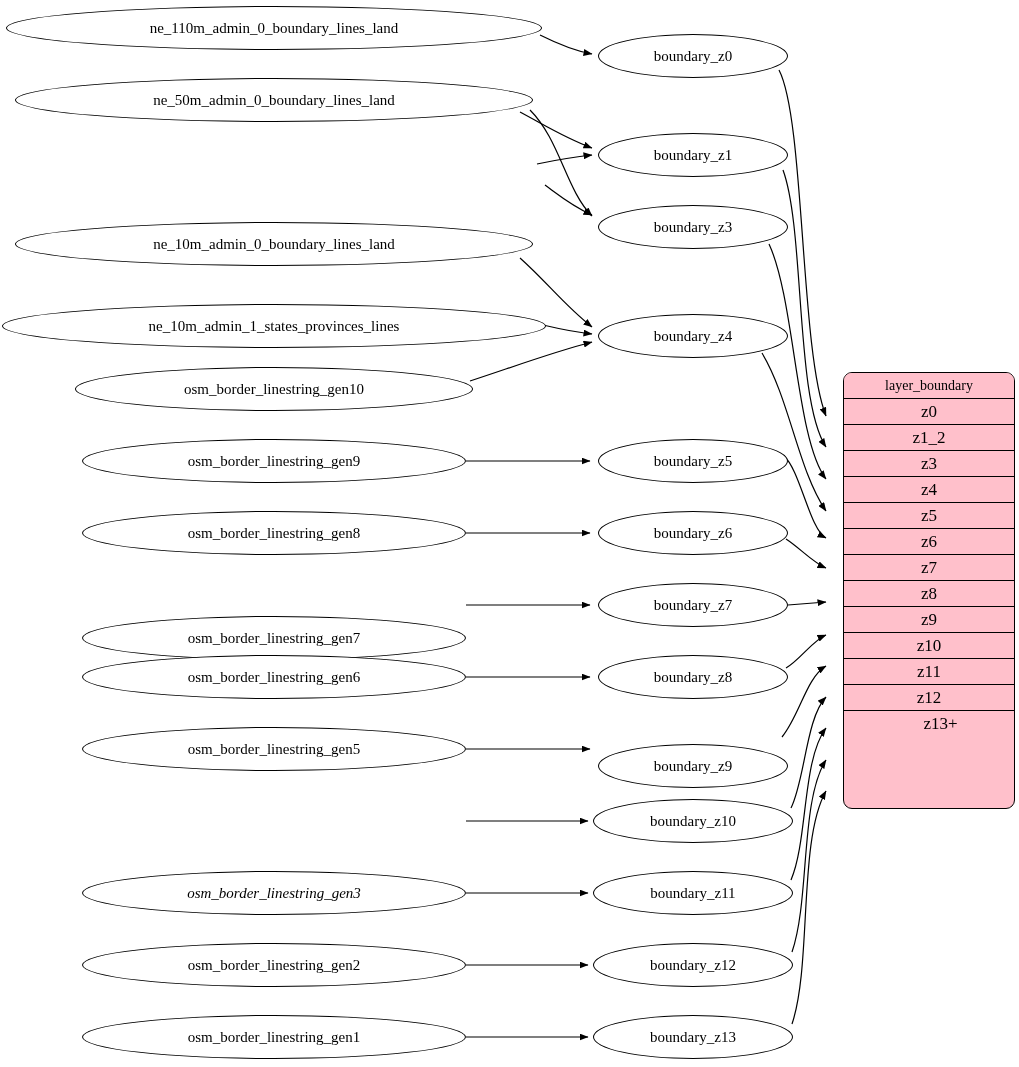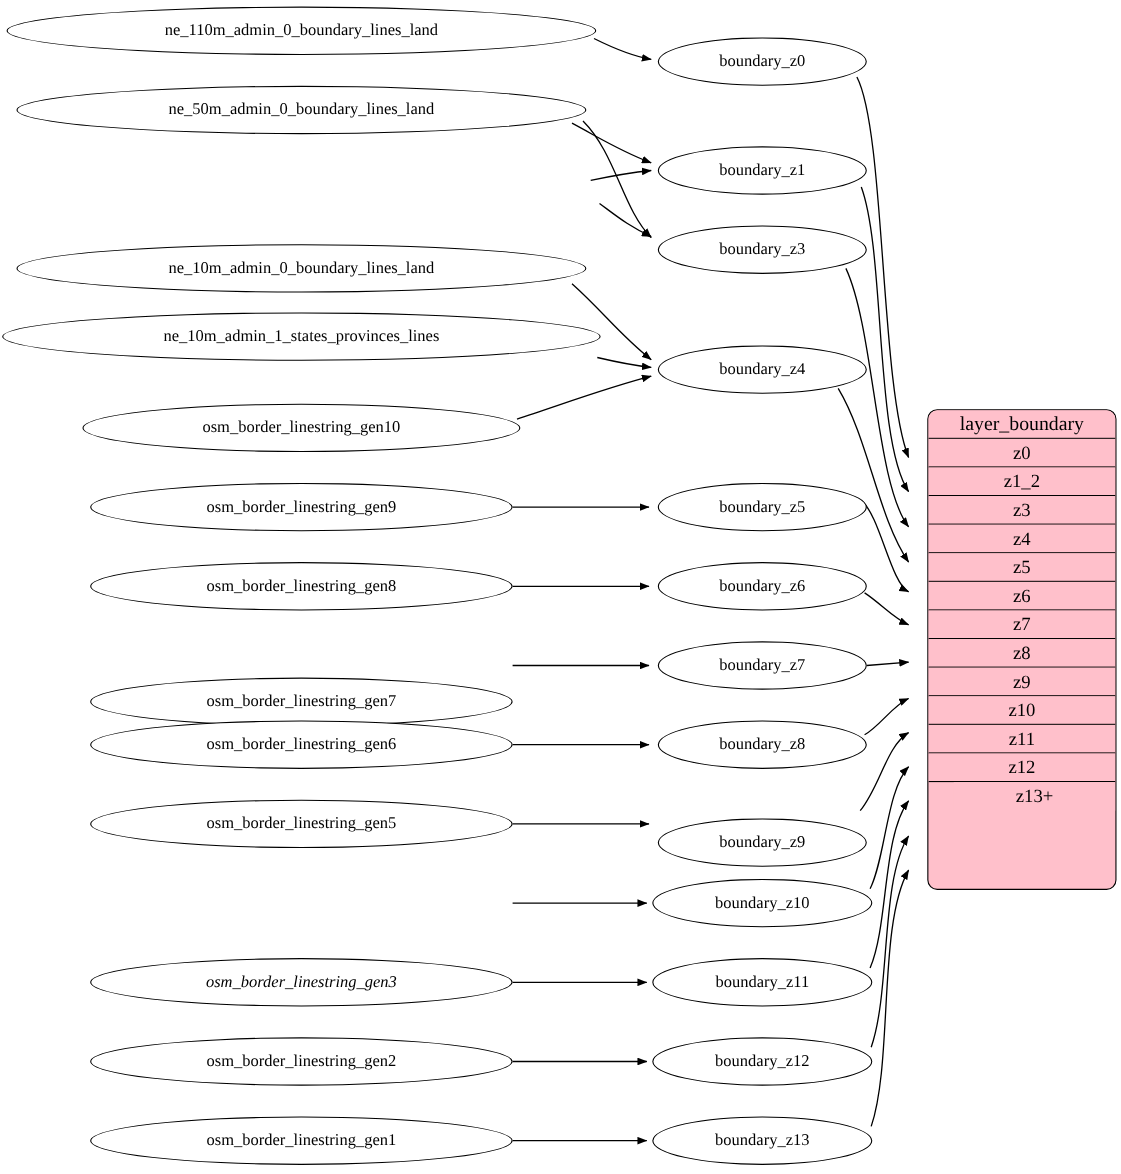--- a/index.html
+++ b/index.html
@@ -59,21 +59,21 @@
     color: #000000;
     border-bottom: 1px solid #000000;
     background: #ffc0cb;
     white-space: nowrap;
   }
   .table-row:last-child {
     border-bottom: none;
     margin-left: 23px;
   }
   .table-header {
-    font-size: 18px;
+    font-size: 14px;
     align-items: center;
   }
 </style>
 </head>
 <body>
 
 <div id="canvas">
 
   <svg class="edges" viewBox="0 0 1019 1067">
     <defs>
@@ -119,21 +119,21 @@
 
   <div class="node ellipse" style="left:6px; top:6px; width:536px; height:44px;">
       <span>ne_110m_admin_0_boundary_lines_land</span>
     </div>
   <div class="node ellipse" style="left:15px; top:78px; width:518px; height:44px;">
       <span>ne_50m_admin_0_boundary_lines_land</span>
     </div>
   <div class="node ellipse" style="left:15px; top:222px; width:518px; height:44px;">
       <span>ne_10m_admin_0_boundary_lines_land</span>
     </div>
-  <div class="node ellipse" style="left:2px; top:284px; width:544px; height:44px;">
+  <div class="node ellipse" style="left:2px; top:304px; width:544px; height:44px;">
       <span>ne_10m_admin_1_states_provinces_lines</span>
     </div>
   <div class="node ellipse" style="left:75px; top:367px; width:398px; height:44px;">
       <span>osm_border_linestring_gen10</span>
     </div>
   <div class="node ellipse" style="left:82px; top:439px; width:384px; height:44px;">
       <span>osm_border_linestring_gen9</span>
     </div>
   <div class="node ellipse" style="left:82px; top:511px; width:384px; height:44px;">
       <span>osm_border_linestring_gen8</span>

